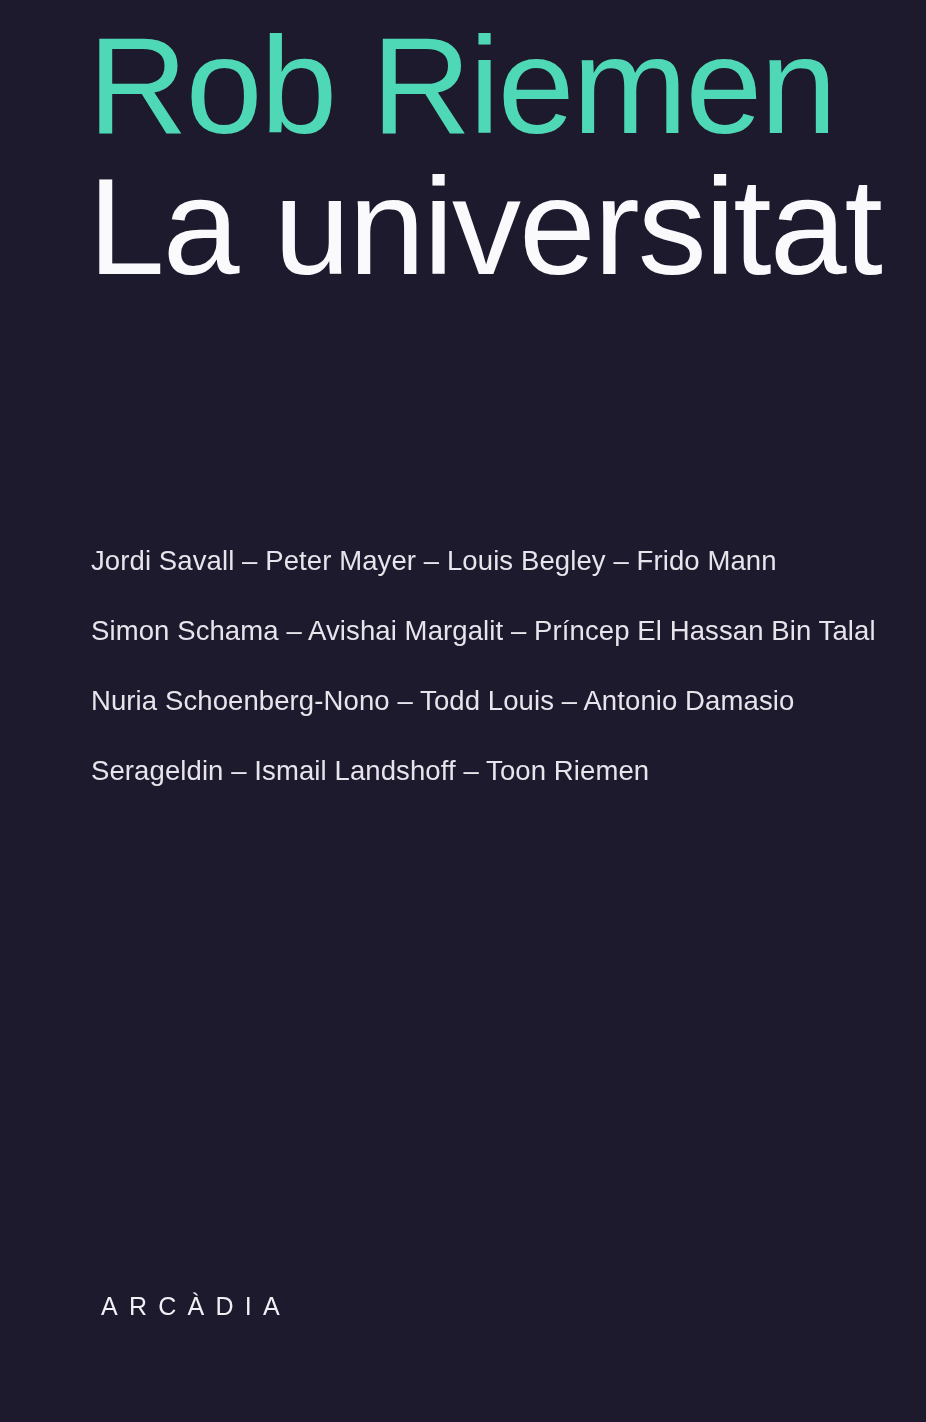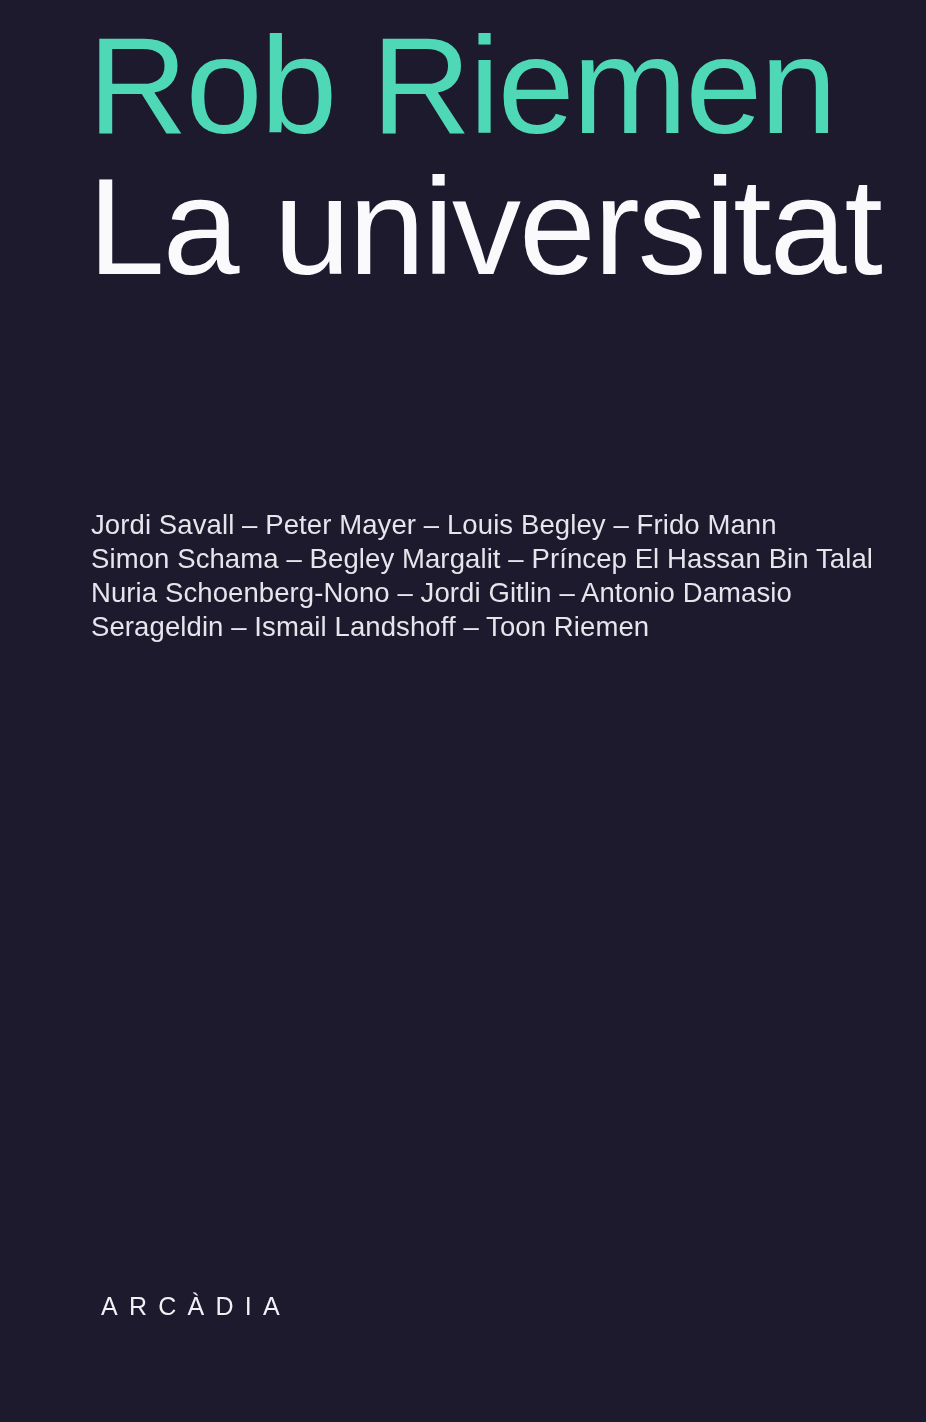--- a/index.html
+++ b/index.html
@@ -41,20 +41,21 @@
     position: absolute;
     left: 91px;
     top: 508px;
     color: #e7e4ec;
   }
   .contributors .cline {
     font-size: 27.5px;
     line-height: 34px;
     white-space: nowrap;
     letter-spacing: 0.1px;
+    margin-top: 36px;
   }
   .publisher {
     position: absolute;
     left: 101px;
     top: 1294px;
     font-size: 25px;
     line-height: 1;
     letter-spacing: 0.45em;
     color: #f1f0f4;
     white-space: nowrap;
@@ -66,20 +67,20 @@
 <div class="cover">
 
   <div class="author">Rob Riemen</div>
 
   <div class="title">
     <div class="line">La universitat</div>
   </div>
 
   <div class="contributors">
     <div class="cline">Jordi Savall – Peter Mayer – Louis Begley – Frido Mann</div>
-    <div class="cline">Simon Schama – Begley Margalit – Príncep El Hassan Bin Talal</div>
-    <div class="cline">Nuria Schoenberg-Nono – Jordi Gitlin – Antonio Damasio</div>
+    <div class="cline">Simon Schama – Avishai Margalit – Príncep El Hassan Bin Talal</div>
+    <div class="cline">Nuria Schoenberg-Nono – Todd Louis – Antonio Damasio</div>
     <div class="cline">Serageldin – Ismail Landshoff – Toon Riemen</div>
   </div>
 
   <div class="publisher">ARCÀDIA</div>
 
 </div>
 
 </body></html>

